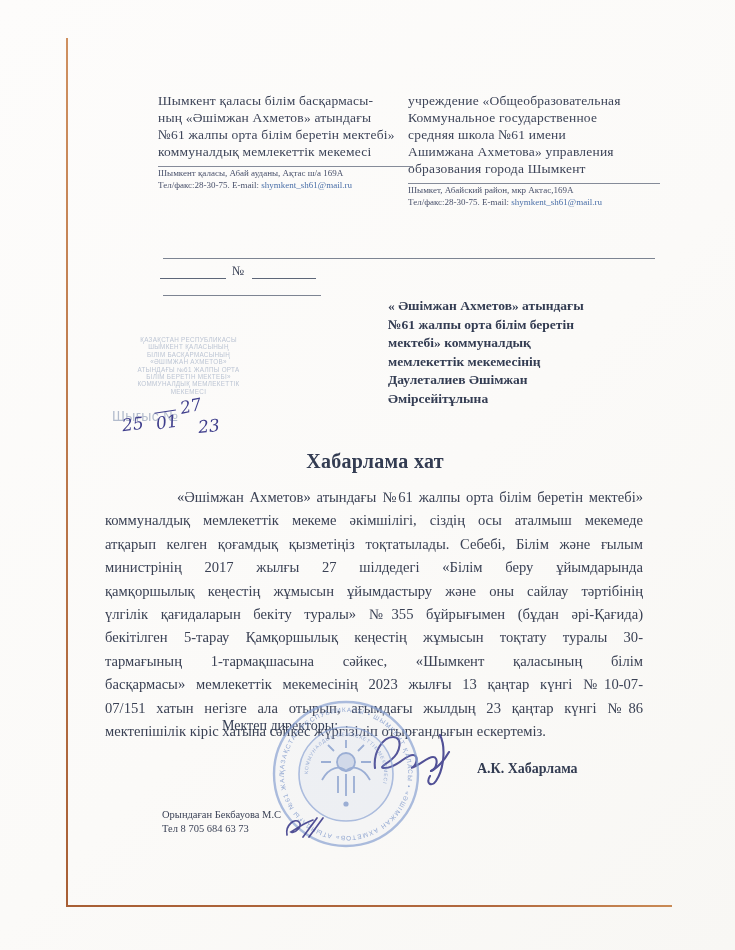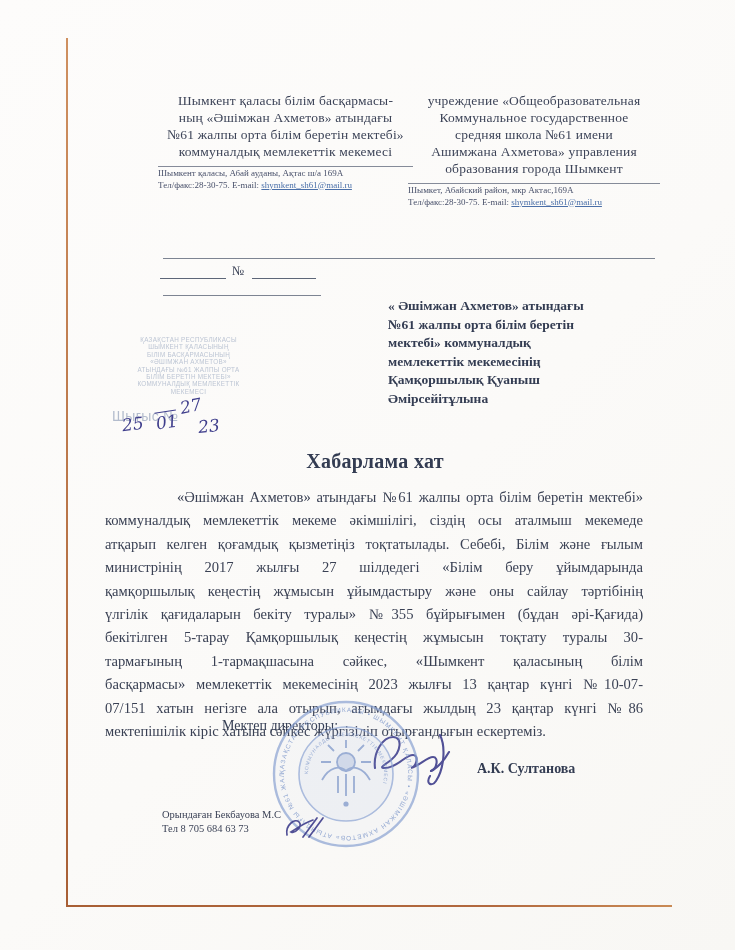--- a/index.html
+++ b/index.html
@@ -25,25 +25,24 @@
     background:linear-gradient(90deg,#a85f35,#b2693f 70%,#c98a55);
   }
 
   
   .lh-col{position:absolute;top:92px;width:255px;}
   .lh-left{left:158px;}
   .lh-right{left:408px;width:252px;}
   .lh-name div{
     font-size:13.5px;line-height:17px;color:#3d4458;
     letter-spacing:.2px;
-    text-align:center;
   }
   .lh-sep{border-top:1.2px solid #5d6678;margin-top:6px;opacity:.75;}
   .lh-addr{font-size:9px;line-height:11.5px;color:#48506a;margin-top:1px;}
-  .email{color:#4a6fa8;text-decoration:underline;}
+  .email{color:#4a6fa8;}
 
   
   .ref-rule-top{position:absolute;left:163px;top:258px;width:492px;border-top:1.3px solid #5d6678;opacity:.8;}
   .ref-line{position:absolute;left:160px;top:263px;font-size:13px;color:#3d4458;}
   .ref-blank{display:inline-block;border-bottom:1.2px solid #5d6678;height:14px;vertical-align:bottom;}
   .ref-blank.b1{width:66px;margin-right:6px;}
   .ref-blank.b2{width:64px;margin-left:8px;}
   .ref-rule-bottom{position:absolute;left:163px;top:295px;width:158px;border-top:1.2px solid #5d6678;opacity:.8;}
 
   
@@ -167,21 +166,21 @@
       <span class="hand hw-month">01</span>
       <span class="hand hw-year">23</span>
     </div>
   </div>
 
   <div class="recipient">
     <div>« Әшімжан Ахметов» атындағы</div>
     <div>№61 жалпы орта білім беретін</div>
     <div>мектебі» коммуналдық</div>
     <div>мемлекеттік мекемесінің</div>
-    <div>Қамқоршылық  Қуаныш</div>
+    <div>Даулеталиев  Әшімжан</div>
     <div>Әмірсейітұлына</div>
   </div>
 
   <div class="title">Хабарлама хат</div>
 
   <div class="body-text">
     <div class="body-line first">«Әшімжан Ахметов» атындағы №61 жалпы орта білім беретін мектебі»</div>
     <div class="body-line">коммуналдық мемлекеттік мекеме әкімшілігі, сіздің осы аталмыш мекемеде</div>
     <div class="body-line">атқарып келген қоғамдық қызметіңіз тоқтатылады. Себебі, Білім және ғылым</div>
     <div class="body-line">министрінің 2017 жылғы 27 шілдедегі «Білім беру ұйымдарында</div>
@@ -195,21 +194,21 @@
   </div>
 
   <div class="sign-role">Мектеп директоры:</div>
   <svg class="sign-svg" width="92" height="62" viewBox="0 0 92 62">
     <g fill="none" stroke="#3f3e8c" stroke-width="2.1" stroke-linecap="round" opacity="0.9">
       <path d="M7,42 C5,26 15,11 25,11 C35,11 33,26 23,34 C15,40 11,42 17,42 C29,42 37,29 45,29 C51,29 49,40 43,42 C51,40 59,31 65,31 C71,31 69,43 63,45"></path>
       <path d="M63,45 C71,41 77,33 81,26"></path>
       <path d="M72,9 C78,21 76,43 68,55 C64,61 57,58 62,50"></path>
     </g>
   </svg>
-  <div class="sign-name">А.К. Султанова</div>
+  <div class="sign-name">А.К. Хабарлама</div>
 
   <svg class="seal" viewBox="0 0 156 156">
     <defs>
       <path id="ringPath" d="M78,78 m-62,0 a62,62 0 1,1 124,0 a62,62 0 1,1 -124,0"></path>
       <path id="innerPath" d="M78,78 m-38,0 a38,38 0 1,1 76,0 a38,38 0 1,1 -76,0"></path>
     </defs>
     <circle cx="78" cy="78" r="72" fill="rgba(141,166,214,0.07)" stroke="#8aa2d2" stroke-width="2.4" opacity="0.8"></circle>
     <circle cx="78" cy="78" r="47" fill="rgba(141,166,214,0.10)" stroke="#8aa2d2" stroke-width="1.6" opacity="0.8"></circle>
     <text font-family="Liberation Sans, sans-serif" font-size="6.4" fill="#7d97c9" letter-spacing="1.1" opacity="0.95">
       <textPath href="#ringPath">ҚАЗАҚСТАН РЕСПУБЛИКАСЫ • ШЫМКЕНТ ҚАЛАСЫ • «ӘШІМЖАН АХМЕТОВ» АТЫНДАҒЫ №61 ЖАЛПЫ ОРТА БІЛІМ БЕРЕТІН МЕКТЕБІ</textPath>

